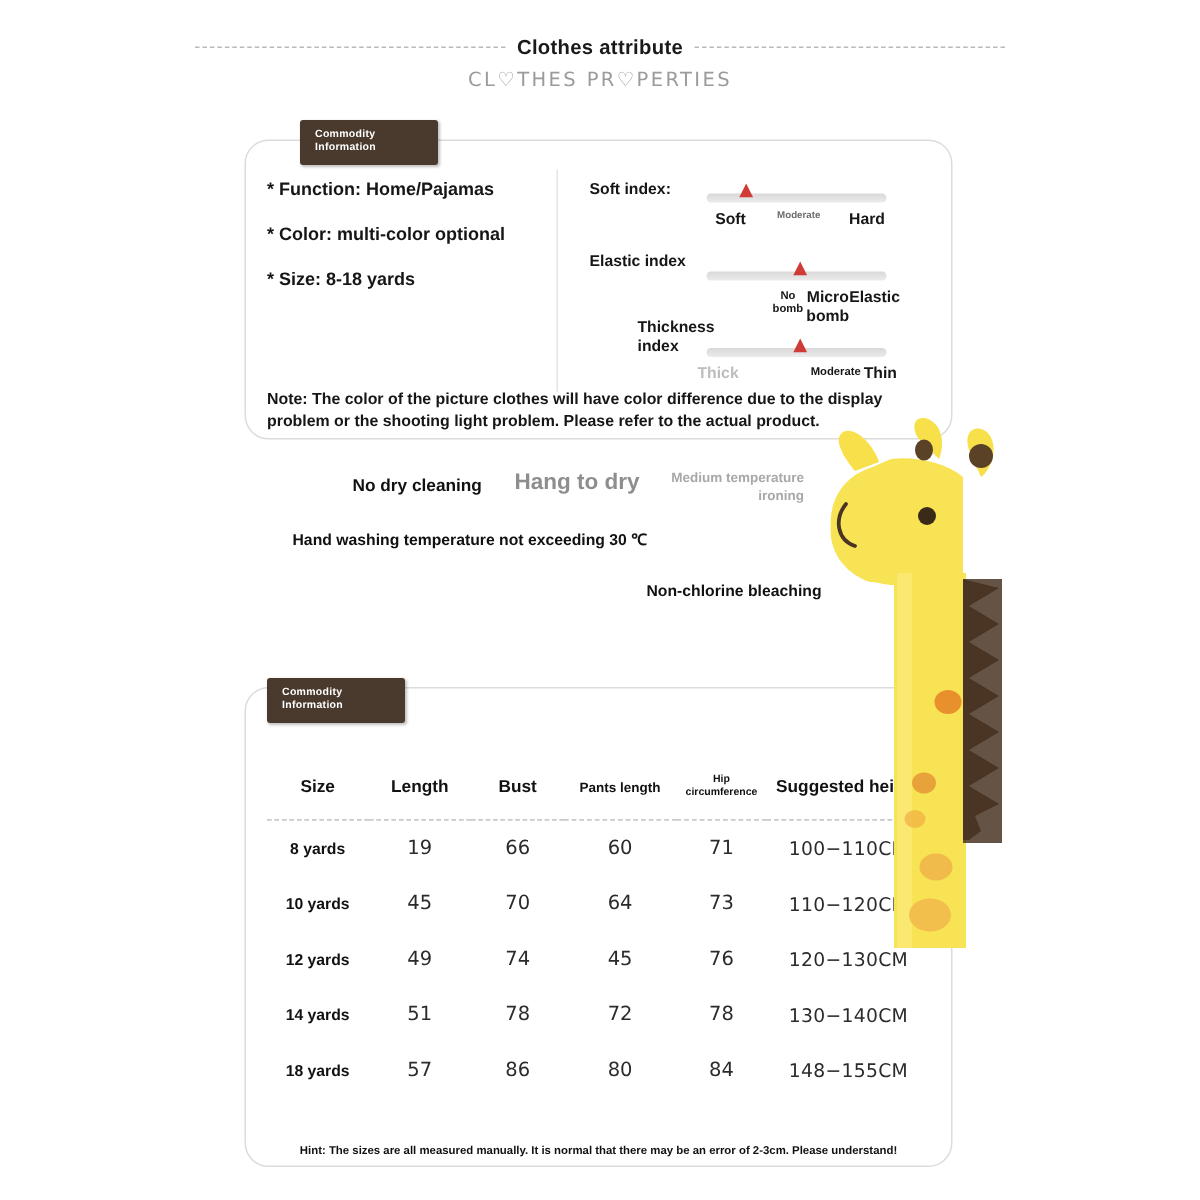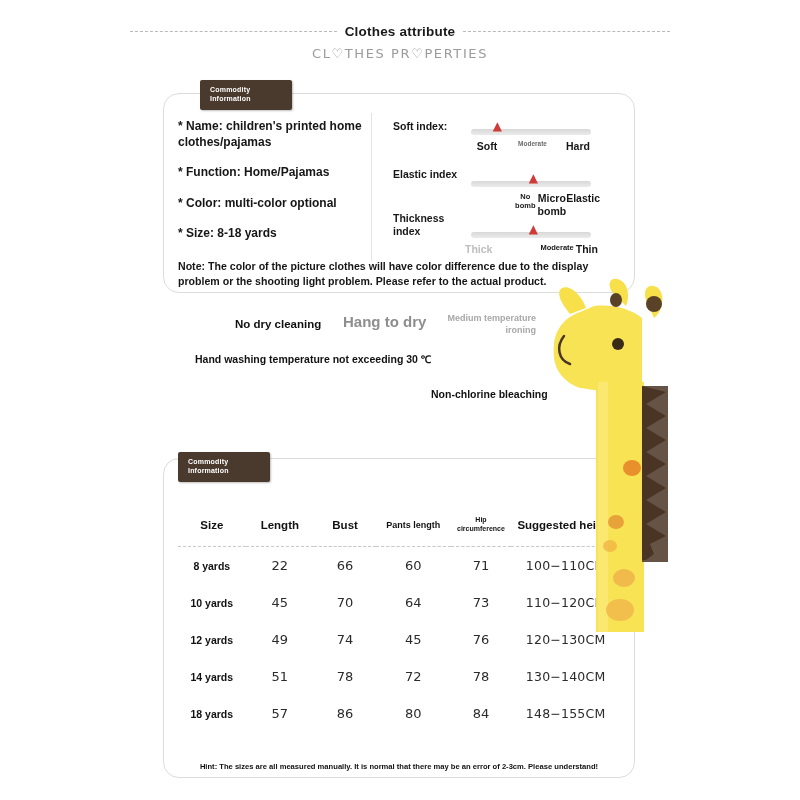--- a/index.html
+++ b/index.html
@@ -103,21 +103,21 @@
   .index-row { position: relative; height: 48px; }
   .index-row .lbl {
     position: absolute;
     left: 0; top: 0;
     font-size: 10.5px;
     font-weight: bold;
     color: #161616;
     line-height: 1.25;
     width: 72px;
   }
-  .index-row.two-line .lbl { top: -4px; }
+  .index-row.two-line .lbl { top: -4px; margin-left: 32px; }
 
   .slider {
     position: absolute;
     left: 78px;
     top: 9px;
     width: 120px;
     height: 6px;
     border-radius: 3px;
     background: linear-gradient(#d8d8d8, #ebebeb);
   }
@@ -261,21 +261,20 @@
 </div>
 
 <div class="card" id="card-top"></div>
 
 <div class="badge" id="badge-top">
   <div>Commodity</div>
   <div>Information</div>
 </div>
 
 <div class="info-list">
-  <p>* Name: children's printed home clothes/pajamas</p>
   <p>* Function: Home/Pajamas</p>
   <p>* Color: multi-color optional</p>
   <p>* Size: 8-18 yards</p>
 </div>
 
 <div class="vdivider"></div>
 
 <div class="index-block">
 
   <div class="index-row r1">
@@ -385,21 +384,21 @@
       <th class="col-len">Length</th>
       <th class="col-bust">Bust</th>
       <th class="col-pant smallhead">Pants length</th>
       <th class="col-hip tinyhead">Hip circumference</th>
       <th class="col-sugg">Suggested height</th>
     </tr>
   </thead>
   <tbody id="size-rows">
       <tr>
         <td class="sz">8 yards</td>
-        <td class="num">22</td>
+        <td class="num">19</td>
         <td class="num">66</td>
         <td class="num">60</td>
         <td class="num">71</td>
         <td class="hgt">100−110CM</td>
       </tr>
       <tr>
         <td class="sz">10 yards</td>
         <td class="num">45</td>
         <td class="num">70</td>
         <td class="num">64</td>

